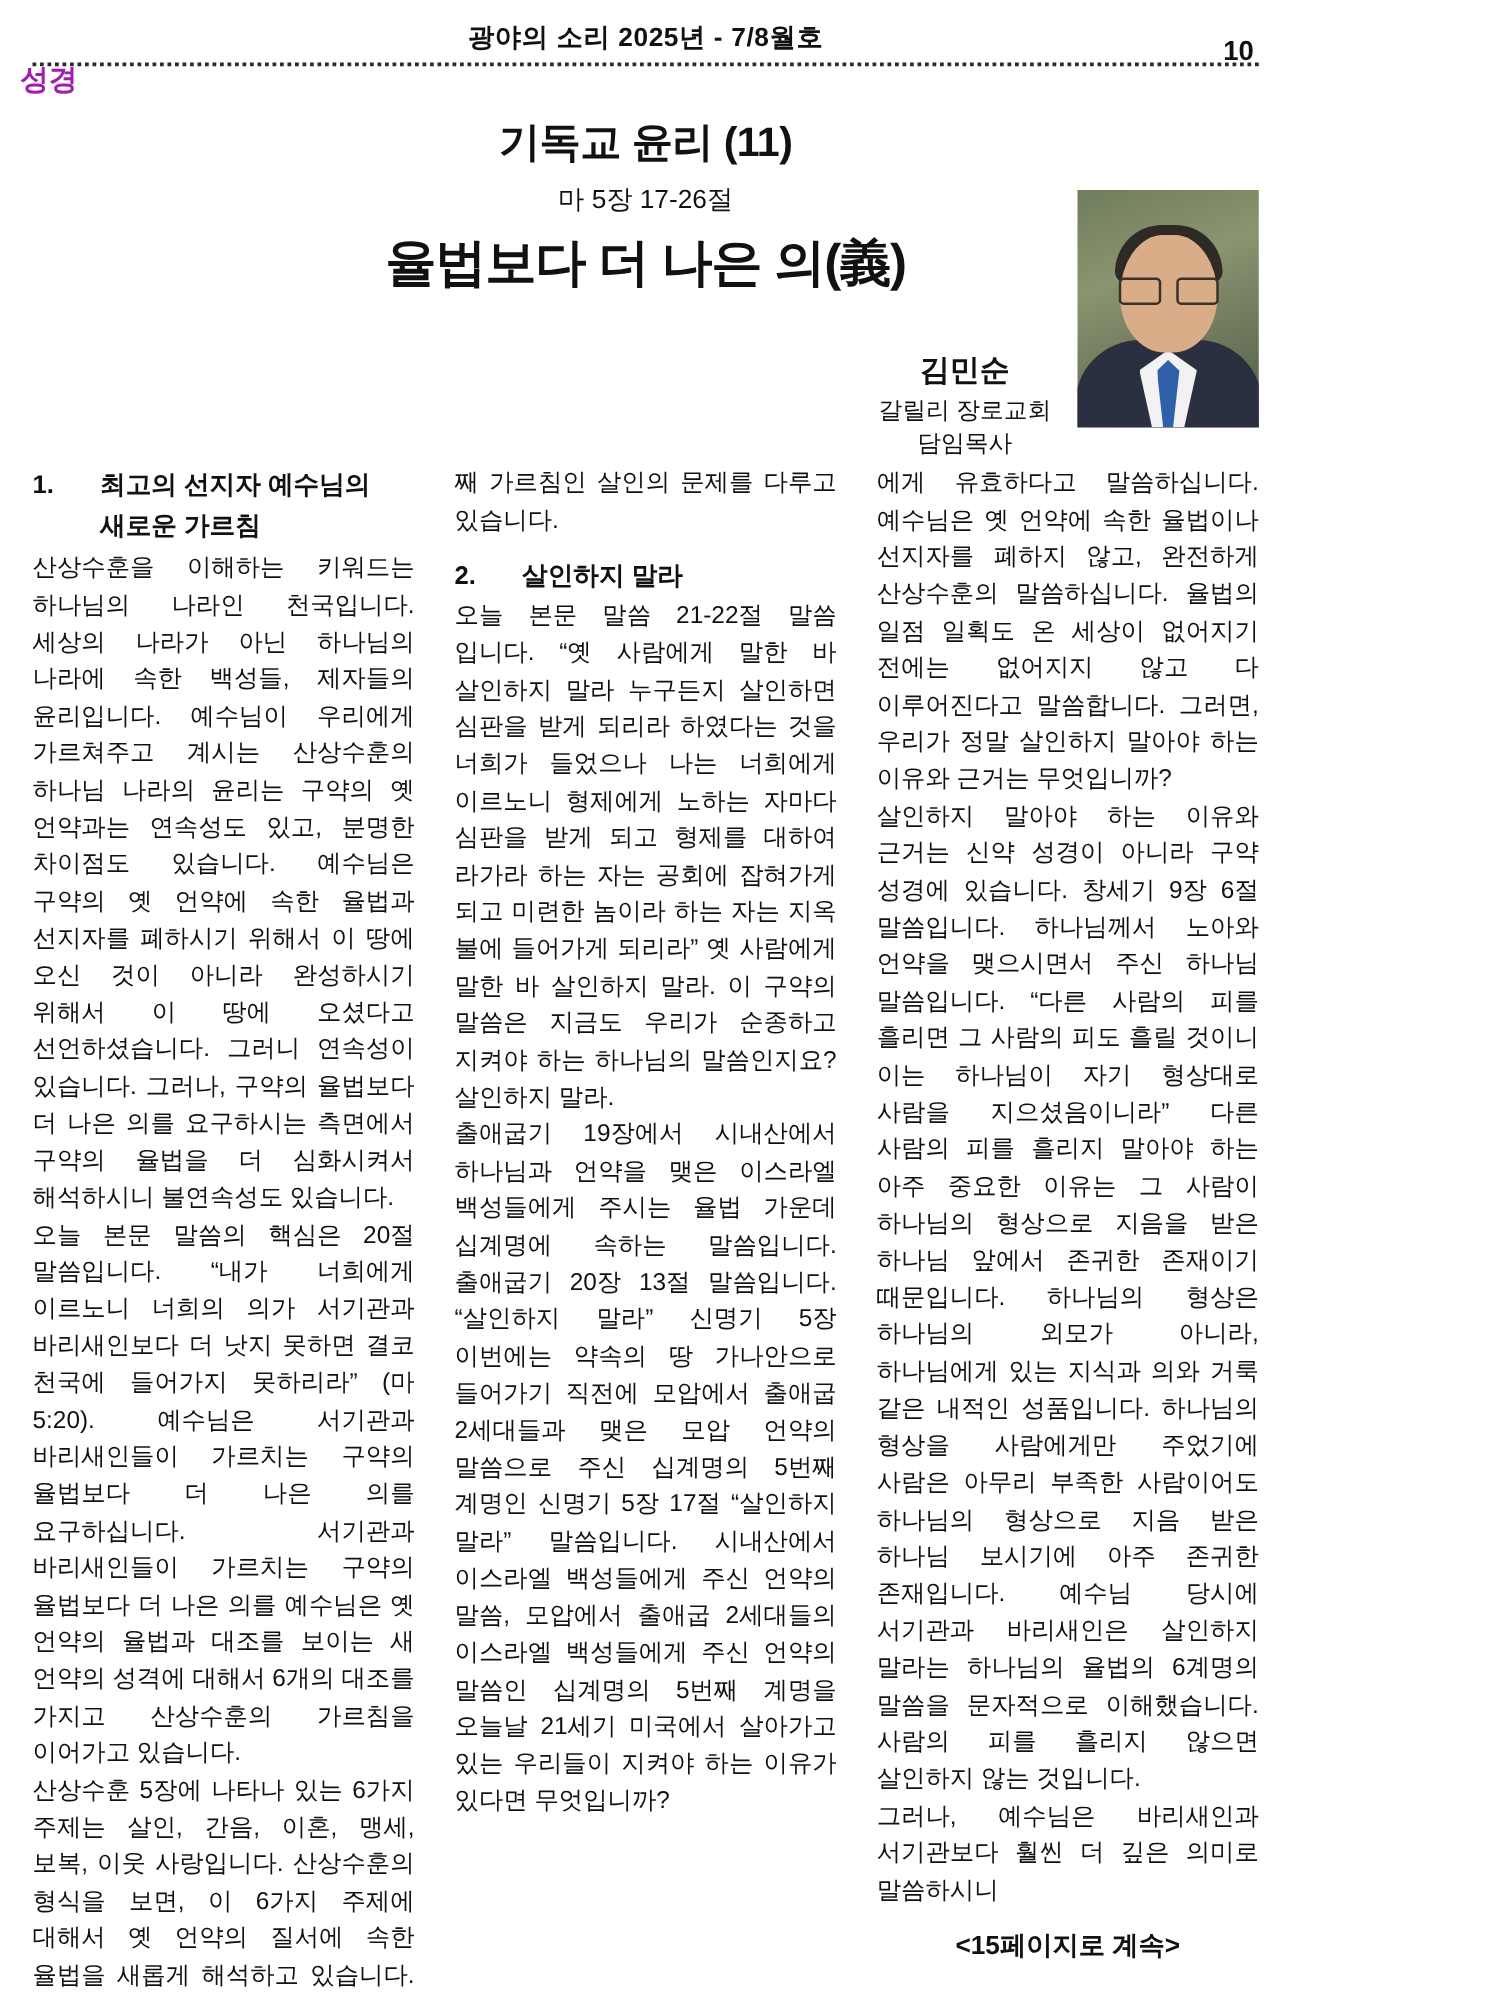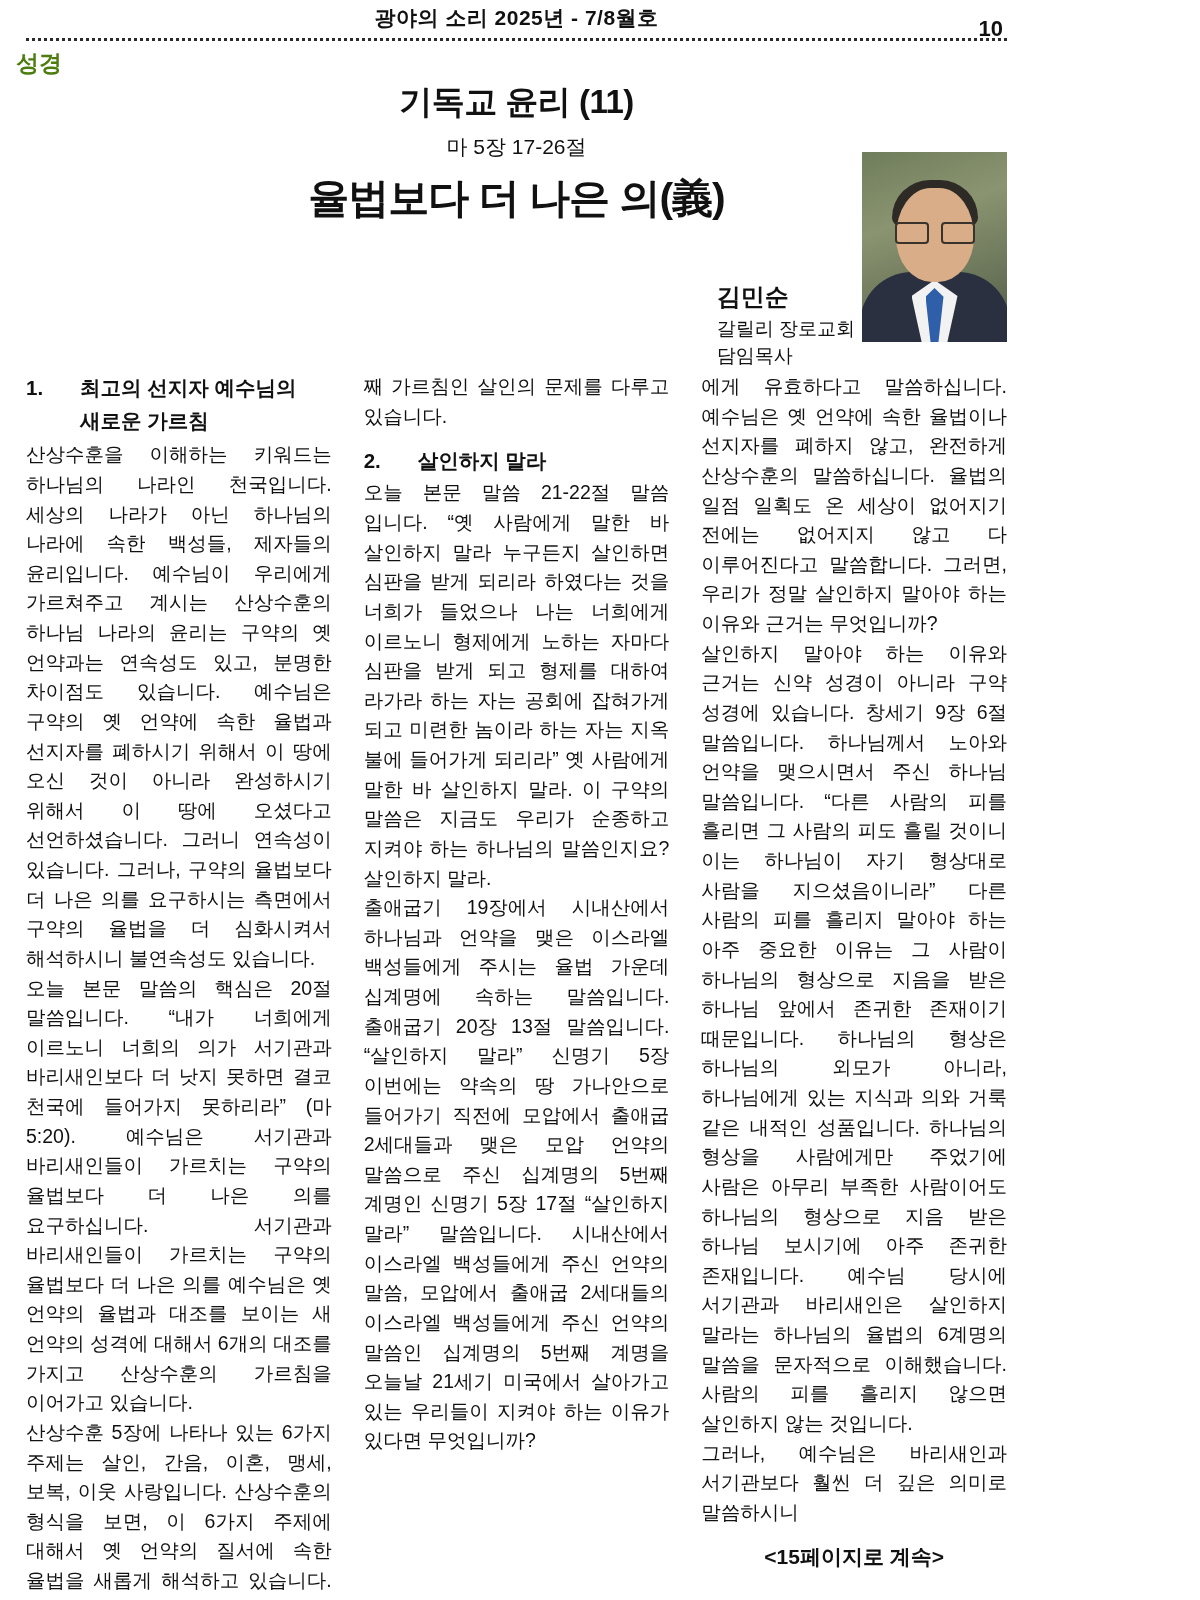--- a/index.html
+++ b/index.html
@@ -13,21 +13,21 @@
     font-family: "Liberation Sans", sans-serif;
     color: #111111;
     position: relative;
     overflow: hidden;
   }
   .page {
     position: relative;
     width: 1033px;
     height: 1600px;
     box-sizing: border-box;
-    padding: 0 26px;
+    padding: 12px 26px;
     border-radius: 13px;
   }
   
   .masthead {
     position: relative;
     height: 46px;
   }
   .masthead-title {
     position: absolute;
     left: 0;
@@ -51,21 +51,21 @@
     right: 0;
     top: 38px;
     border-bottom: 3px dotted #2b2b2b;
   }
   .section-tag {
     position: absolute;
     left: 16px;
     top: 48px;
     font-size: 23px;
     font-weight: bold;
-    color: #4d7c0f;
+    color: #a21caf;
   }
   
   .titleblock {
     margin-top: 34px;
     text-align: center;
   }
   .article-title {
     font-size: 33px;
     font-weight: bold;
     letter-spacing: -0.5px;
@@ -164,23 +164,23 @@
     left: 50%;
     bottom: 0;
     transform: translateX(-50%);
     width: 18px;
     height: 54px;
     background: #2f5fa8;
     clip-path: polygon(50% 0, 100% 16%, 72% 100%, 28% 100%, 0 16%);
   }
   .author-text {
     position: absolute;
-    right: 152px;
+    right: 166px;
     top: 128px;
-    text-align: left;
+    text-align: center;
     line-height: 1.45;
   }
   .author-name {
     font-size: 24px;
     font-weight: bold;
   }
   .author-church,
   .author-role {
     font-size: 19px;
   }

